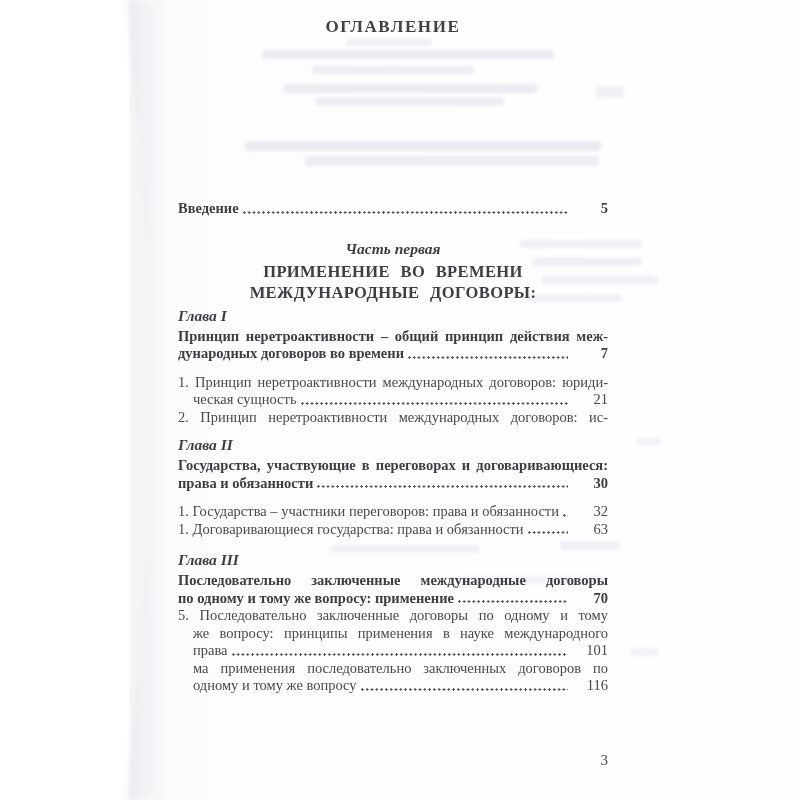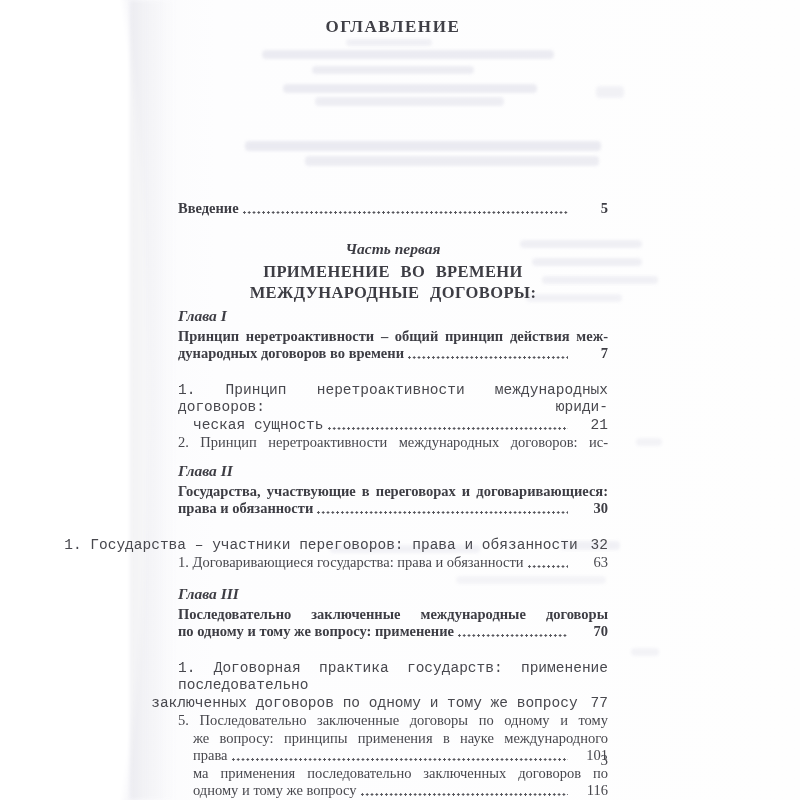--- a/index.html
+++ b/index.html
@@ -75,21 +75,21 @@
 
   .ch-label {
     font-style: italic; font-weight: bold;
     font-size: 15.5px; line-height: 18px;
     color: #3d3d44;
   }
   .mt-ch1 { margin-top: 4px; }
   .mt-ch2 { margin-top: 10px; }
   .mt-ch3 { margin-top: 13px; }
   .mt-heading { margin-top: 3px; }
-  .mt-items { margin-top: 19px; font-family: Liberation Mono, monospace; }
+  .mt-items { margin-top: 11px; }
 
   .line { }
   .j { text-align: justify; text-align-last: justify; }
   .ind { padding-left: 15px; }
 
   .lastline { display: flex; justify-content: flex-end; }
   .lastline .txt { white-space: nowrap; }
   .leader {
     flex: 1 1 auto;
     align-self: flex-end;
@@ -200,28 +200,20 @@
 
       <div class="ch-label mt-ch3">Глава III</div>
       <div class="entry bold mt-heading">
         <div class="line j">Последовательно заключенные международные договоры</div>
         <div class="lastline">
           <span class="txt">по одному и тому же вопросу: применение</span>
           <span class="leader"></span>
           <span class="pg">70</span>
         </div>
       </div>
-      <div class="entry mt-items">
-        <div class="line j">1. Договорная практика государств: применение последовательно</div>
-        <div class="lastline ind">
-          <span class="txt">заключенных договоров по одному и тому же вопросу</span>
-          <span class="leader"></span>
-          <span class="pg">77</span>
-        </div>
-      </div>
       <div class="entry">
         <div class="line j">5. Последовательно заключенные договоры по одному и тому</div>
         <div class="line j ind">же вопросу: принципы применения в науке международного</div>
         <div class="lastline ind">
           <span class="txt">права</span>
           <span class="leader"></span>
           <span class="pg">101</span>
         </div>
       </div>
       <div class="entry">

